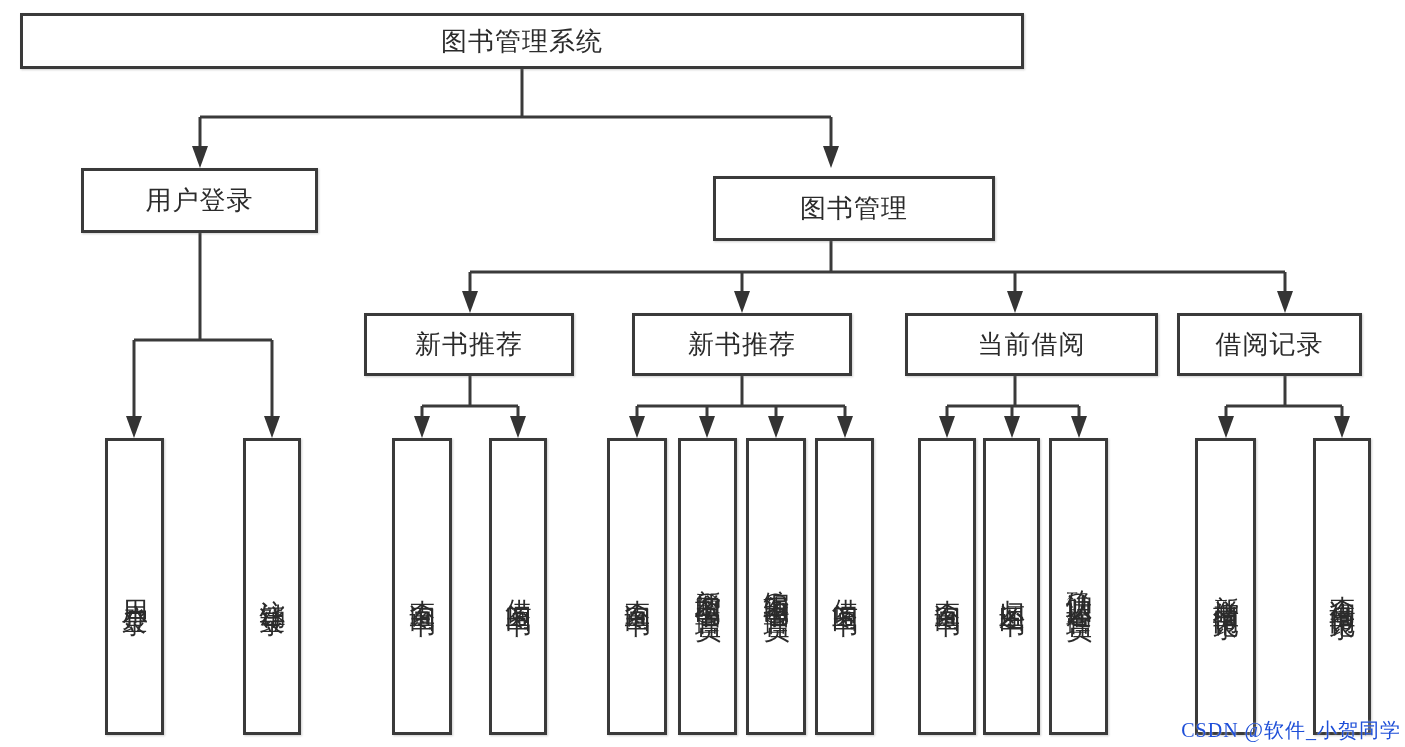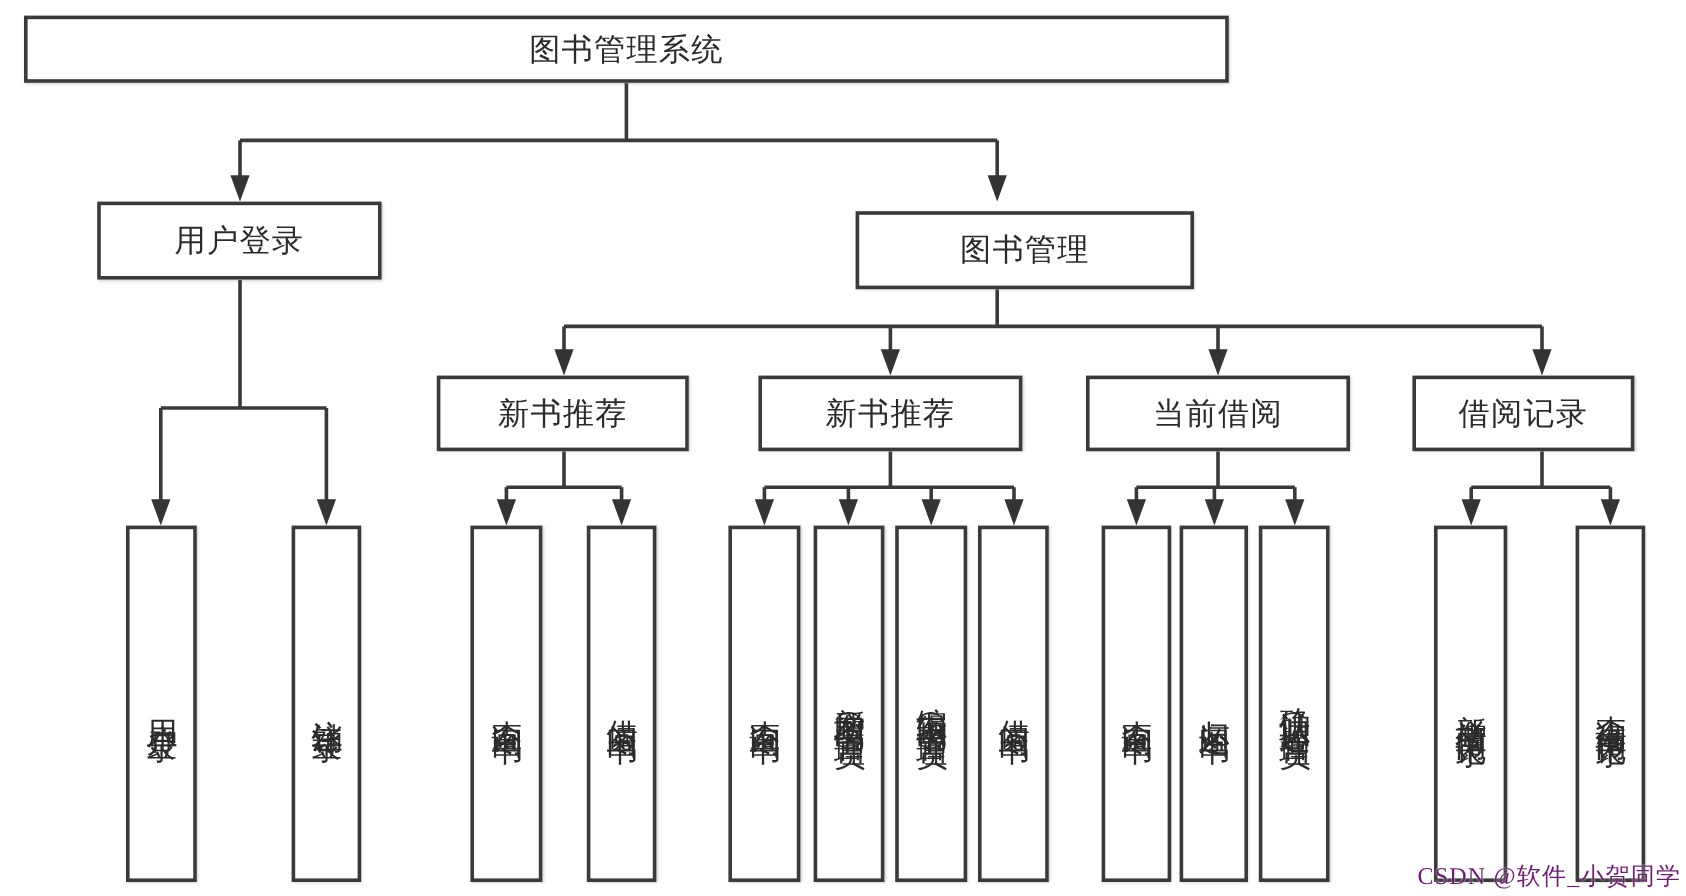--- a/index.html
+++ b/index.html
@@ -28,21 +28,21 @@
     writing-mode:vertical-rl;
     text-orientation:mixed;
     letter-spacing:4px;
     line-height:1;
     white-space:nowrap;
   }
   #watermark{
     position:absolute;
     right:4px;top:717px;
     font-size:20px;
-    color:#701a75;
+    color:#1d4ed8;
     letter-spacing:1px;
     text-shadow:0 0 2px rgba(255,255,255,0.9);
     white-space:nowrap;
   }
 </style>
 </head>
 <body>
 
 <div id="stage">
 
@@ -118,21 +118,21 @@
   <div class="box" style="left:713px;top:176px;width:282px;height:65px">
     <span>图书管理</span>
   </div>
 
   <div class="box" style="left:364px;top:313px;width:210px;height:63px">
     <span>新书推荐</span>
   </div>
   <div class="box" style="left:632px;top:313px;width:220px;height:63px">
     <span>新书推荐</span>
   </div>
-  <div class="box" style="left:905px;top:313px;width:220px;height:63px">
+  <div class="box" style="left:905px;top:313px;width:253px;height:63px">
     <span>当前借阅</span>
   </div>
   <div class="box" style="left:1177px;top:313px;width:185px;height:63px">
     <span>借阅记录</span>
   </div>
 
   <div class="box leaf" style="left:105px;top:438px;width:59px;height:297px">
     <span>用户登录</span>
   </div>
   <div class="box leaf" style="left:243px;top:438px;width:58px;height:297px">

